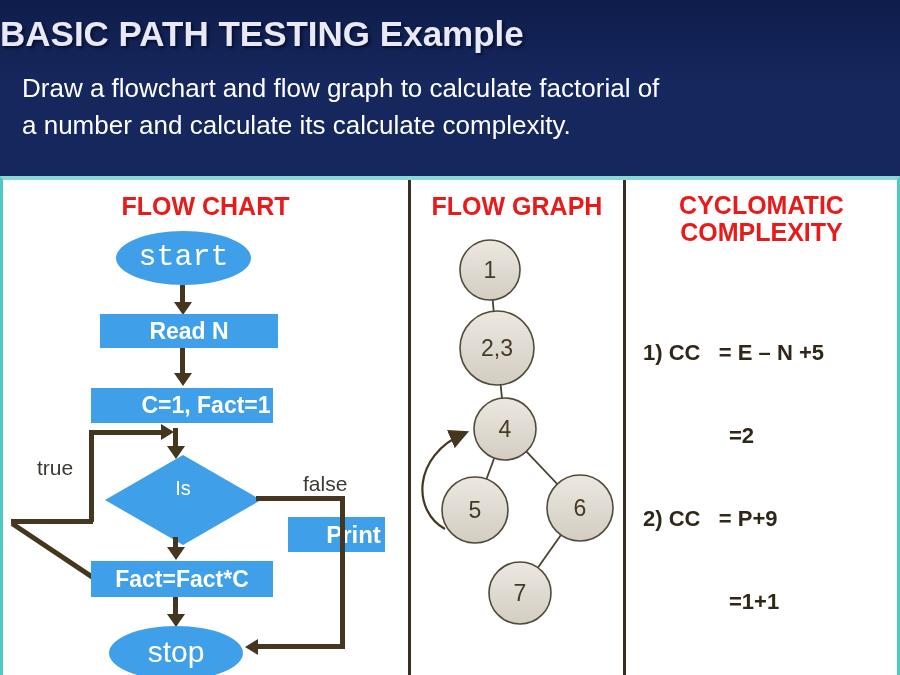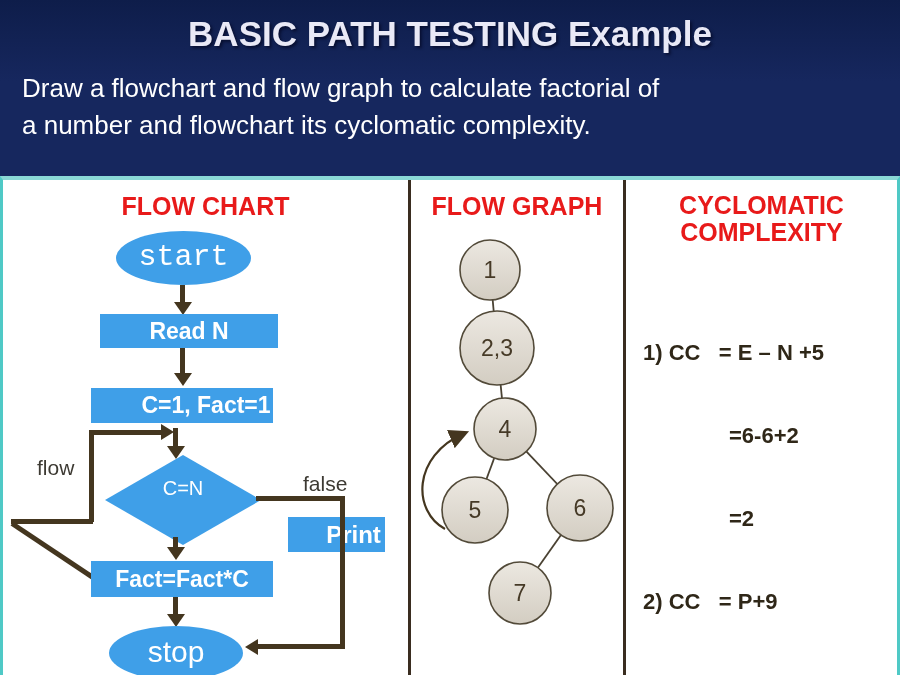--- a/index.html
+++ b/index.html
@@ -1,21 +1,21 @@
 <!DOCTYPE html>
 <html><head>
 <meta charset="utf-8">
 <style>
   * { margin:0; padding:0; box-sizing:border-box; }
   html,body { width:900px; height:675px; }
   body { font-family:"Liberation Sans", sans-serif; }
   .slide { position:relative; width:900px; height:675px; background:linear-gradient(#0e1d4a,#16275e 12%,#16275e); overflow:hidden; }
 
   
-  .slide-title { position:absolute; top:14px; left:0; width:900px; text-align:center;
+  .slide-title { position:absolute; top:14px; left:0; width:900px; text-align:left;
     font-size:35px; font-weight:bold; color:#e9e9f6; text-shadow:2px 2px 3px rgba(5,10,40,.8); }
   .subtitle { position:absolute; top:70px; left:22px; width:870px;
     font-size:26px; color:#ffffff; line-height:37px; }
 
   
   .panel { position:absolute; left:0; top:156px; width:900px; height:513px; background:#ffffff;
     border-top:4px solid #8ad8d6; border-bottom:4px solid #2abfb3;
     border-left:3px solid #4fc9c6; border-right:3px solid #4fc9c6;margin-top:20px; }
   .divider { position:absolute; top:0; height:505px; width:3px; background:#3a2d20; }
   .col-title { position:absolute; text-align:center; font-size:25px; font-weight:bold; color:#e81a1a; }
@@ -45,21 +45,21 @@
   .cc-indent { padding-left:86px; }
 </style>
 </head>
 <body>
 
 <div class="slide">
 
   <div class="slide-title">BASIC PATH TESTING Example</div>
   <div class="subtitle">
     <div>Draw a flowchart and flow graph to calculate factorial of</div>
-    <div>a number and flowchart its cyclomatic complexity.</div>
+    <div>a number and calculate its calculate complexity.</div>
   </div>
 
   <div class="panel">
 
     <div class="divider" style="left:405px;"></div>
     <div class="divider" style="left:620px;"></div>
 
     <div class="col-title" style="left:0; top:12px; width:405px;">FLOW CHART</div>
 
     <div class="fc-ellipse" style="left:113px; top:51px; width:135px; height:54px; line-height:52px;font-family:Liberation Mono, monospace;">start</div>
@@ -85,24 +85,24 @@
       <div class="shaft-h" style="left:8px; top:339px; width:82px;"></div>
       <div class="diag" style="left:9px; top:341px; width:98px; transform:rotate(33.7deg);"></div>
     </div>
 
     <div>
       <div class="shaft-v" style="left:170px; top:248px; height:20px;"></div>
       <div class="head-down" style="left:164px; top:266px;"></div>
     </div>
 
     <div class="fc-diamond">
-      <div>C=N</div>
+      <div>Is</div>
     </div>
 
-    <div class="fc-label" style="left:34px; top:276px;">flow</div>
+    <div class="fc-label" style="left:34px; top:276px;">true</div>
     <div class="fc-label" style="left:300px; top:292px;">false</div>
 
     <div>
       <div class="shaft-v" style="left:170px; top:357px; height:12px;"></div>
       <div class="head-down" style="left:164px; top:367px;"></div>
     </div>
 
     <div class="fc-box" style="left:285px; top:337px; width:97px; height:35px; line-height:35px; font-size:24px;padding-left:34px;">Print</div>
 
     <div>
@@ -159,21 +159,20 @@
       </g>
     </svg>
 
     <div class="col-title" style="left:623px; top:12px; width:271px; line-height:27px;">
       <div>CYCLOMATIC</div>
       <div>COMPLEXITY</div>
     </div>
 
     <div class="cc-lines">
       <div>1) CC   = E – N +5</div>
-      <div class="cc-indent">=6-6+2</div>
       <div class="cc-indent">=2</div>
       <div>2) CC   = P+9</div>
       <div class="cc-indent">=1+1</div>
       
       
     </div>
 
   </div>
 </div>
 

